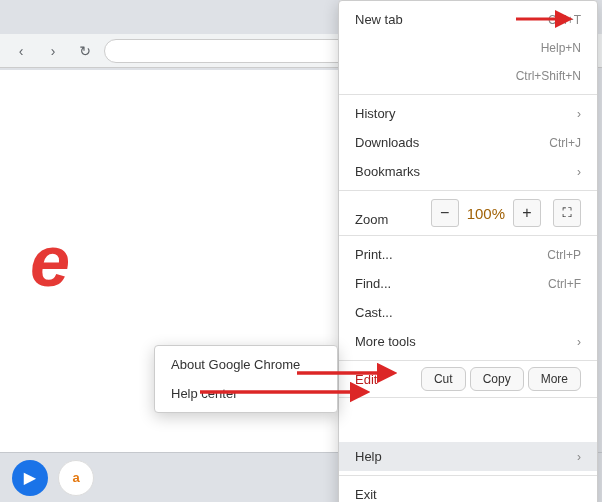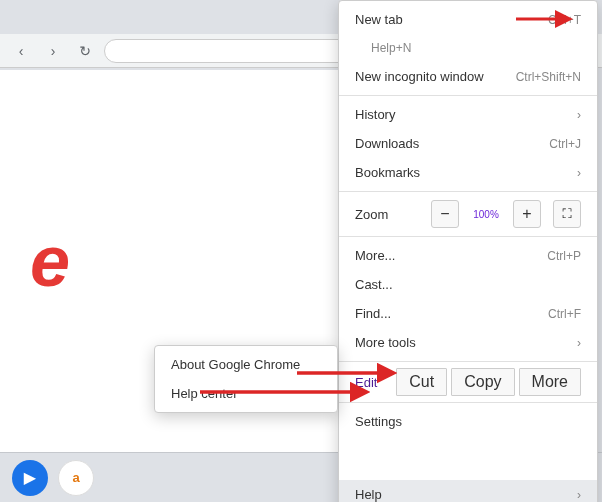--- a/index.html
+++ b/index.html
@@ -114,42 +114,42 @@
       border: 1px solid #ccc;
       box-shadow: 0 4px 16px rgba(0,0,0,0.2);
       border-radius: 4px;
       z-index: 100;
       padding: 4px 0;
     }
 
     .menu-item {
       display: flex;
       align-items: center;
-      justify-content: space-between;
+      justify-content: flex-end;
       padding: 7px 16px;
       cursor: pointer;
       color: #333;
       white-space: nowrap;
     }
     .menu-item.highlighted { background: #e8eaed; margin-top: 44px; }
 
     .menu-item-label { flex: 1; }
     .menu-item-shortcut { color: #888; font-size: 12px; margin-left: 16px; }
     .menu-item-arrow { color: #888; font-size: 12px; margin-left: 8px; }
 
     .menu-separator {
       height: 1px;
       background: #e0e0e0;
       margin: 4px 0;
     }
 
     
     .zoom-row {
       display: flex;
-      align-items: center;
+      align-items: flex-end;
       padding: 4px 16px;
       gap: 0;
     }
     .zoom-label { flex: 1; color: #333; }
     .zoom-controls {
       display: flex;
       align-items: center;
       gap: 8px;
     }
     .zoom-btn {
@@ -158,21 +158,21 @@
       border: 1px solid #ccc;
       background: #f8f8f8;
       border-radius: 3px;
       cursor: pointer;
       display: flex;
       align-items: center;
       justify-content: center;
       font-size: 16px;
       color: #333;
     }
-    .zoom-value { color: #6d28d9; min-width: 38px; text-align: center; font-size: 10px; }
+    .zoom-value { color: #a16207; min-width: 38px; text-align: center; font-size: 15px; }
     .zoom-fullscreen {
       width: 28px;
       height: 28px;
       border: 1px solid #ccc;
       background: #f8f8f8;
       border-radius: 3px;
       cursor: pointer;
       display: flex;
       align-items: center;
       justify-content: center;
@@ -180,32 +180,32 @@
       margin-left: 4px;
     }
 
     
     .edit-row {
       display: flex;
       align-items: center;
       padding: 2px 16px;
       gap: 0;
     }
-    .edit-label { flex: 1; color: #4c1d95; }
+    .edit-label { flex: 1; color: #b91c1c; }
     .edit-actions {
       display: flex;
       gap: 4px;
     }
     .edit-btn {
       padding: 4px 12px;
       border: 1px solid #ccc;
       background: #f8f8f8;
-      border-radius: 1px;
-      cursor: pointer;
-      font-size: 16px;
+      border-radius: 6px;
+      cursor: pointer;
+      font-size: 12px;
       color: #333;
     }
 
     
     .help-submenu {
       position: absolute;
       top: 345px;
       right: 264px;
       width: 184px;
       background: #fff;
@@ -303,21 +303,20 @@
   <div class="chrome-menu">
 
     <div class="menu-item">
       <span class="menu-item-label">New tab</span>
       <span class="menu-item-shortcut">Ctrl+T</span>
     </div>
     <div class="menu-item">
       <span class="menu-item-shortcut">Help+N</span>
     </div>
     <div class="menu-item">
-      <span class="menu-item-label">New incognito window</span>
       <span class="menu-item-shortcut">Ctrl+Shift+N</span>
     </div>
 
     <div class="menu-separator"></div>
 
     <div class="menu-item">
       <span class="menu-item-label">History</span>
       <span class="menu-item-arrow">›</span>
     </div>
     <div class="menu-item">
@@ -337,51 +336,48 @@
         <div class="zoom-btn">−</div>
         <span class="zoom-value">100%</span>
         <div class="zoom-btn">+</div>
         <div class="zoom-fullscreen">⛶</div>
       </div>
     </div>
 
     <div class="menu-separator"></div>
 
     <div class="menu-item">
-      <span class="menu-item-label">More...</span>
+      <span class="menu-item-label">Print...</span>
       <span class="menu-item-shortcut">Ctrl+P</span>
-    </div>
-    <div class="menu-item">
-      <span class="menu-item-label">Cast...</span>
     </div>
     <div class="menu-item">
       <span class="menu-item-label">Find...</span>
       <span class="menu-item-shortcut">Ctrl+F</span>
+    </div>
+    <div class="menu-item">
+      <span class="menu-item-label">Cast...</span>
     </div>
     <div class="menu-item">
       <span class="menu-item-label">More tools</span>
       <span class="menu-item-arrow">›</span>
     </div>
 
     <div class="menu-separator"></div>
 
     <div class="edit-row">
       <span class="edit-label">Edit</span>
       <div class="edit-actions">
         <div class="edit-btn">Cut</div>
         <div class="edit-btn">Copy</div>
         <div class="edit-btn">More</div>
       </div>
     </div>
 
     <div class="menu-separator"></div>
 
-    <div class="menu-item">
-      <span class="menu-item-label">Settings</span>
-    </div>
     <div class="menu-item highlighted">
       <span class="menu-item-label">Help</span>
       <span class="menu-item-arrow">›</span>
     </div>
 
     <div class="menu-separator"></div>
 
     <div class="menu-item">
       <span class="menu-item-label">Exit</span>
     </div>

